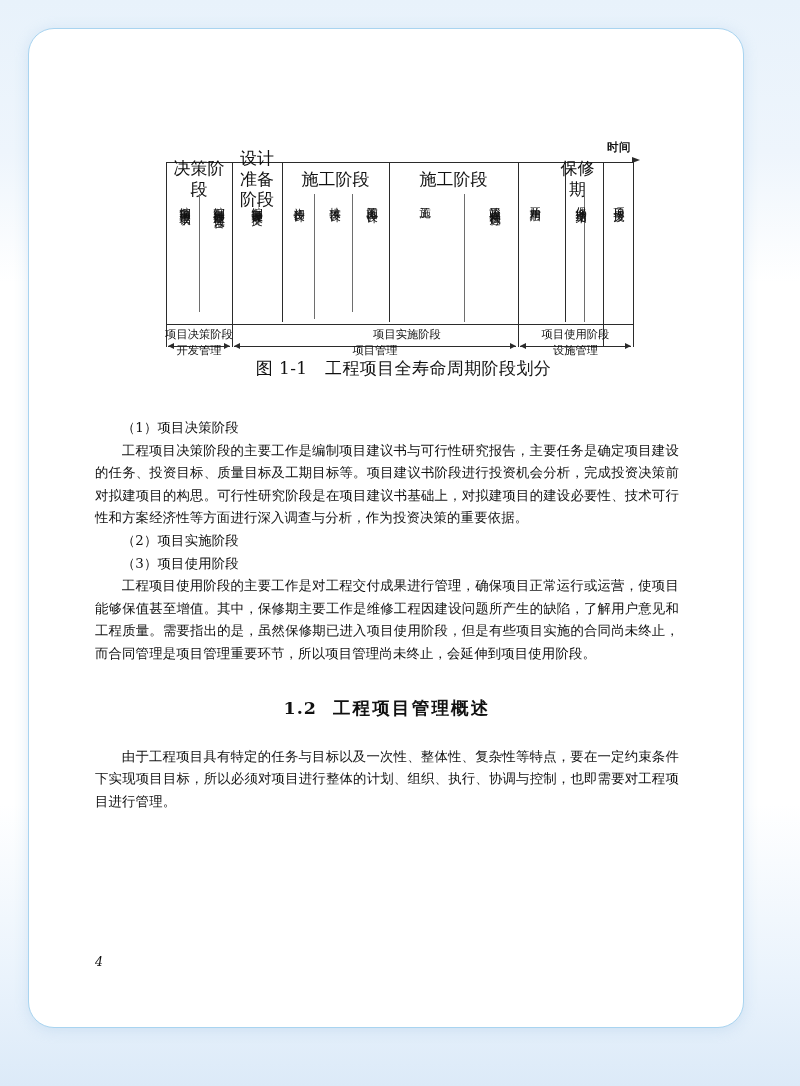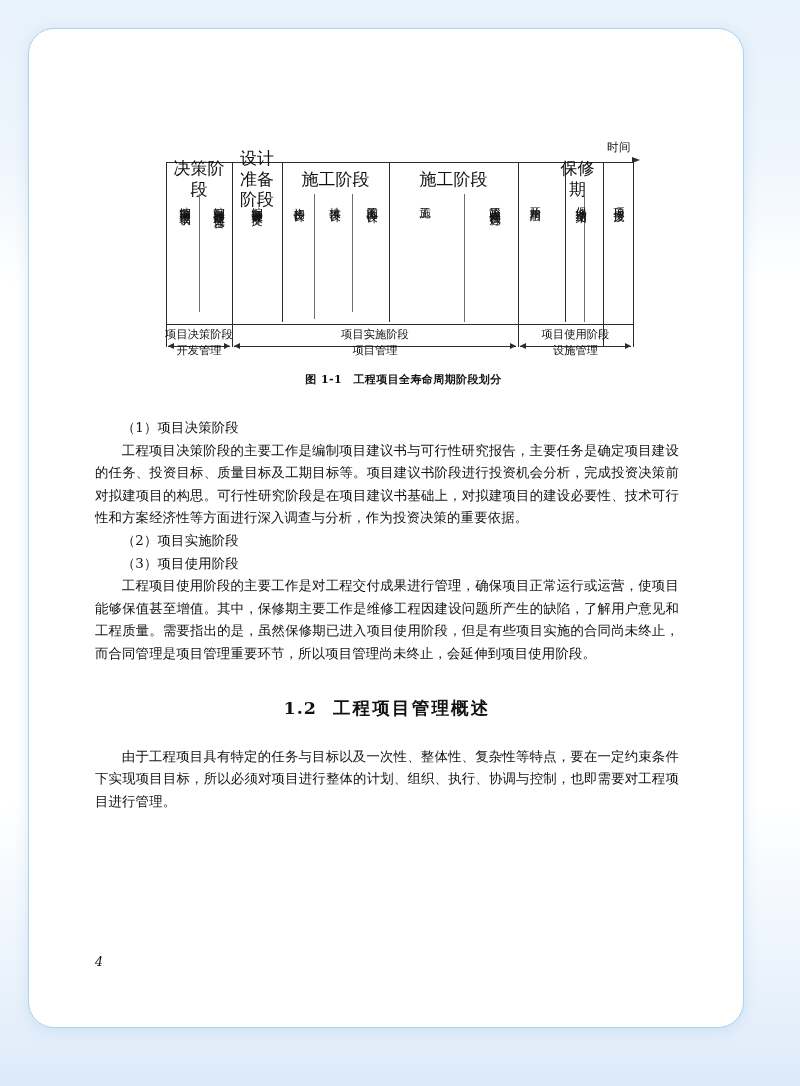--- a/index.html
+++ b/index.html
@@ -26,21 +26,21 @@
   .page-inner{
     position:absolute;
     left:0;top:0;width:716px;height:1000px;
   }
 
   
   .figure-wrap{position:absolute;left:137px;top:113px;width:475px;height:235px;}
 
   .fig-time-label{
     position:absolute;right:10px;top:-2px;
-    font-size:11.5px;letter-spacing:.5px;white-space:nowrap;
+    font-size:11.5px;letter-spacing:.5px;white-space:nowrap;font-weight:bold;
   }
   
   .axis-line{
     position:absolute;left:0;top:20px;width:467px;height:0;
     border-top:1.1px solid #2b2b2b;
   }
   .axis-arrow{
     position:absolute;left:466px;top:14.5px;
     width:0;height:0;
     border-left:8px solid #2b2b2b;
@@ -96,23 +96,22 @@
   .arrow-span .cap-l,.arrow-span .cap-r{
     position:absolute;top:0.5px;width:0;height:0;
     border-top:3.2px solid transparent;
     border-bottom:3.2px solid transparent;
   }
   .arrow-span .cap-l{left:0;border-right:6px solid #2b2b2b;}
   .arrow-span .cap-r{right:0;border-left:6px solid #2b2b2b;}
 
   .fig-caption{
     position:absolute;left:0;top:215px;width:475px;
-    text-align:center;font-size:11px;font-weight:700;
+    text-align:center;font-size:17px;font-weight:400;
     letter-spacing:.4px;
-    margin-top:15px;
   }
 
   
   .body-text{position:absolute;left:66px;top:388px;width:584px;}
   .para{
     font-size:13.4px;
     line-height:22.6px;
     text-align:justify;
     text-justify:inter-ideograph;
     margin:0;
@@ -178,21 +177,21 @@
       <div class="vtext" style="left:199px;top:56px;">施工图设计</div>
       <div class="vtext" style="left:252px;top:56px;">施工</div>
       <div class="vtext" style="left:322px;top:56px;">竣工验收和试运行</div>
       <div class="vtext" style="left:362px;top:56px;">开始启用</div>
       <div class="vtext" style="left:408px;top:56px;">保修期结束</div>
       <div class="vtext" style="left:446px;top:56px;">项目报废</div>
 
       <div class="sum-line" style="top:182px;"></div>
 
       <div class="sum-label" style="left:0px;width:66px;top:184px;">项目决策阶段</div>
-      <div class="sum-label" style="left:66px;width:286px;top:184px;">项目实施阶段</div>
+      <div class="sum-label" style="left:66px;width:286px;top:184px;padding-left:32px;">项目实施阶段</div>
       <div class="sum-label" style="left:352px;width:115px;top:184px;">项目使用阶段</div>
 
       <div class="arrow-span" style="left:2px;width:62px;top:200px;">
         <span class="cap-l"></span>
           <span class="bar"></span>
           <span class="cap-r"></span>
       </div>
       <div class="arrow-span" style="left:68px;width:282px;top:200px;">
         <span class="cap-l"></span>
           <span class="bar"></span>

